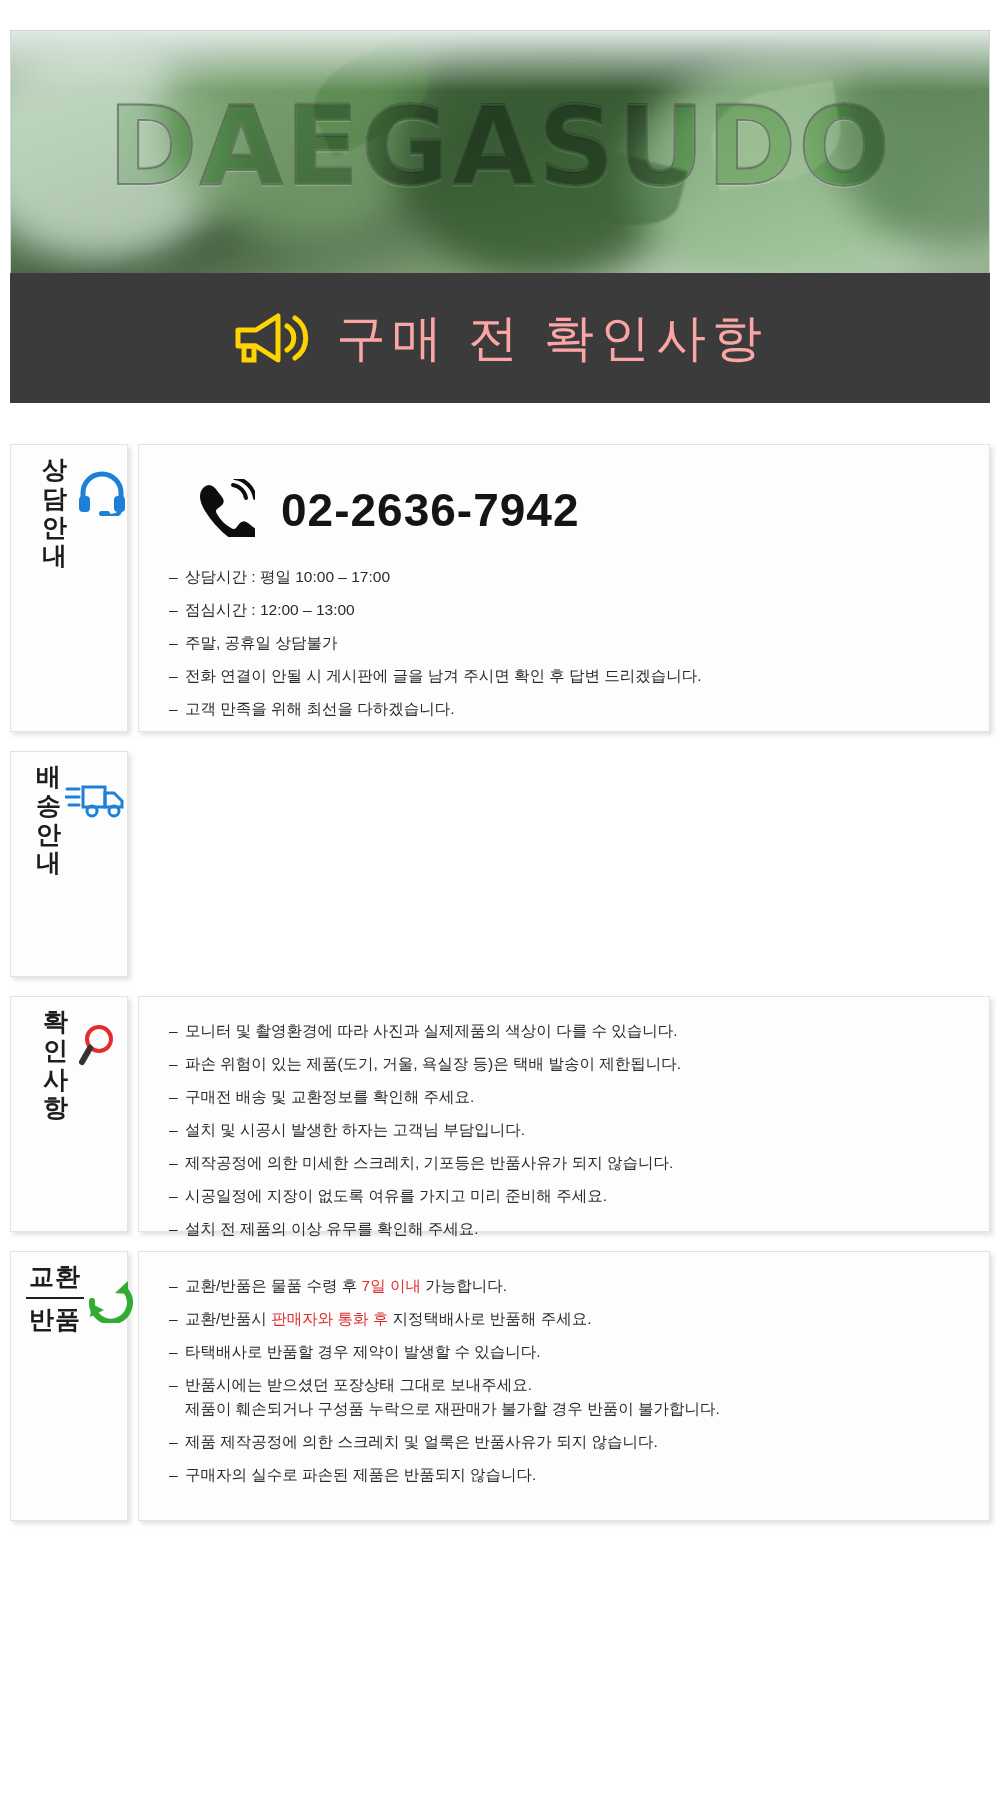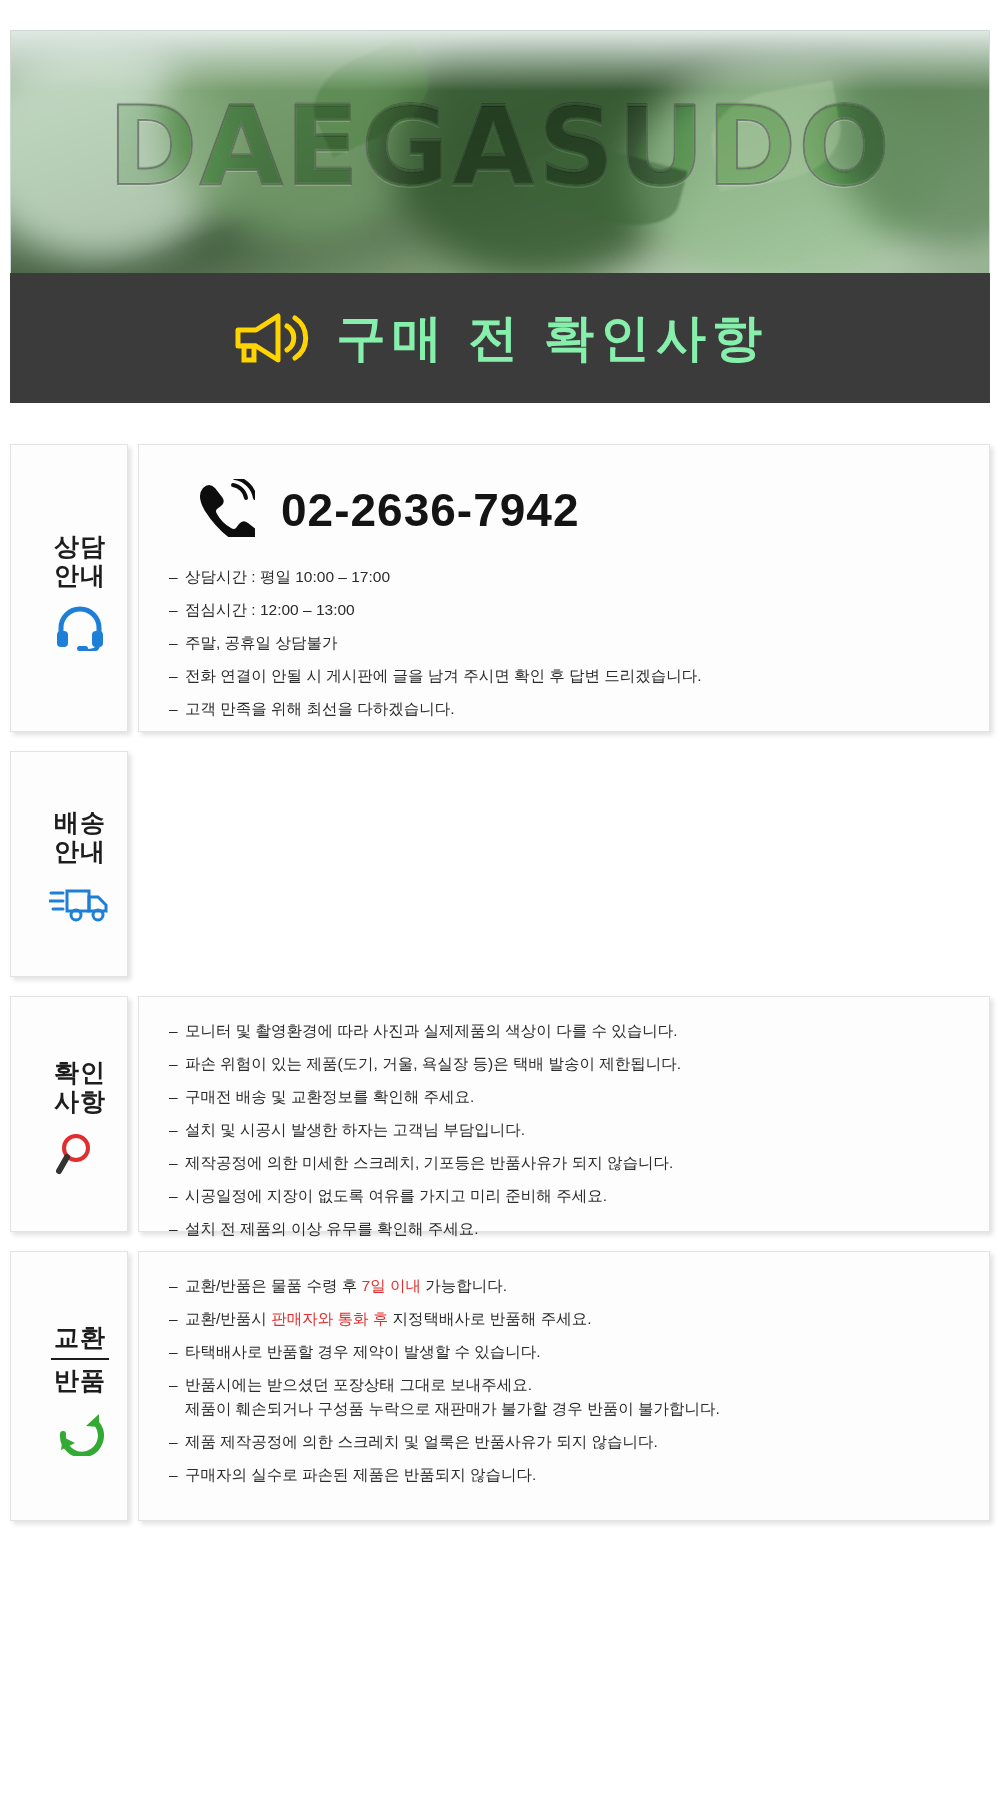--- a/index.html
+++ b/index.html
@@ -92,44 +92,44 @@
     gap: 26px;
   }
   .titlebar .megaphone {
     width: 78px;
     height: 60px;
     position: relative;
     flex: none;
   }
   .titlebar h1 {
     margin: 0;
-    color: #86efac;
+    color: #fca5a5;
     font-size: 50px;
-    font-weight: bold;
+    font-weight: normal;
     letter-spacing: 6px;
     font-family: "Liberation Sans", sans-serif;
   }
 
   
   .section {
     position: absolute;
     left: 10px;
     width: 980px;
     display: flex;
     gap: 10px;
   }
   .label-box {
     width: 118px;
     flex: none;
     background: #fdfdfd;
     border: 1px solid #e3e3e3;
     box-shadow: 3px 3px 5px rgba(0,0,0,0.12);
     display: flex;
-    flex-direction: column;
-    align-items: center;
+    flex-direction: row;
+    align-items: flex-start;
     justify-content: center;
     padding-top: 10px;
     box-sizing: border-box;
     padding-left: 22px;
   }
   .label-box .ltext {
     font-size: 25px;
     font-weight: bold;
     line-height: 1.15;
     text-align: center;

